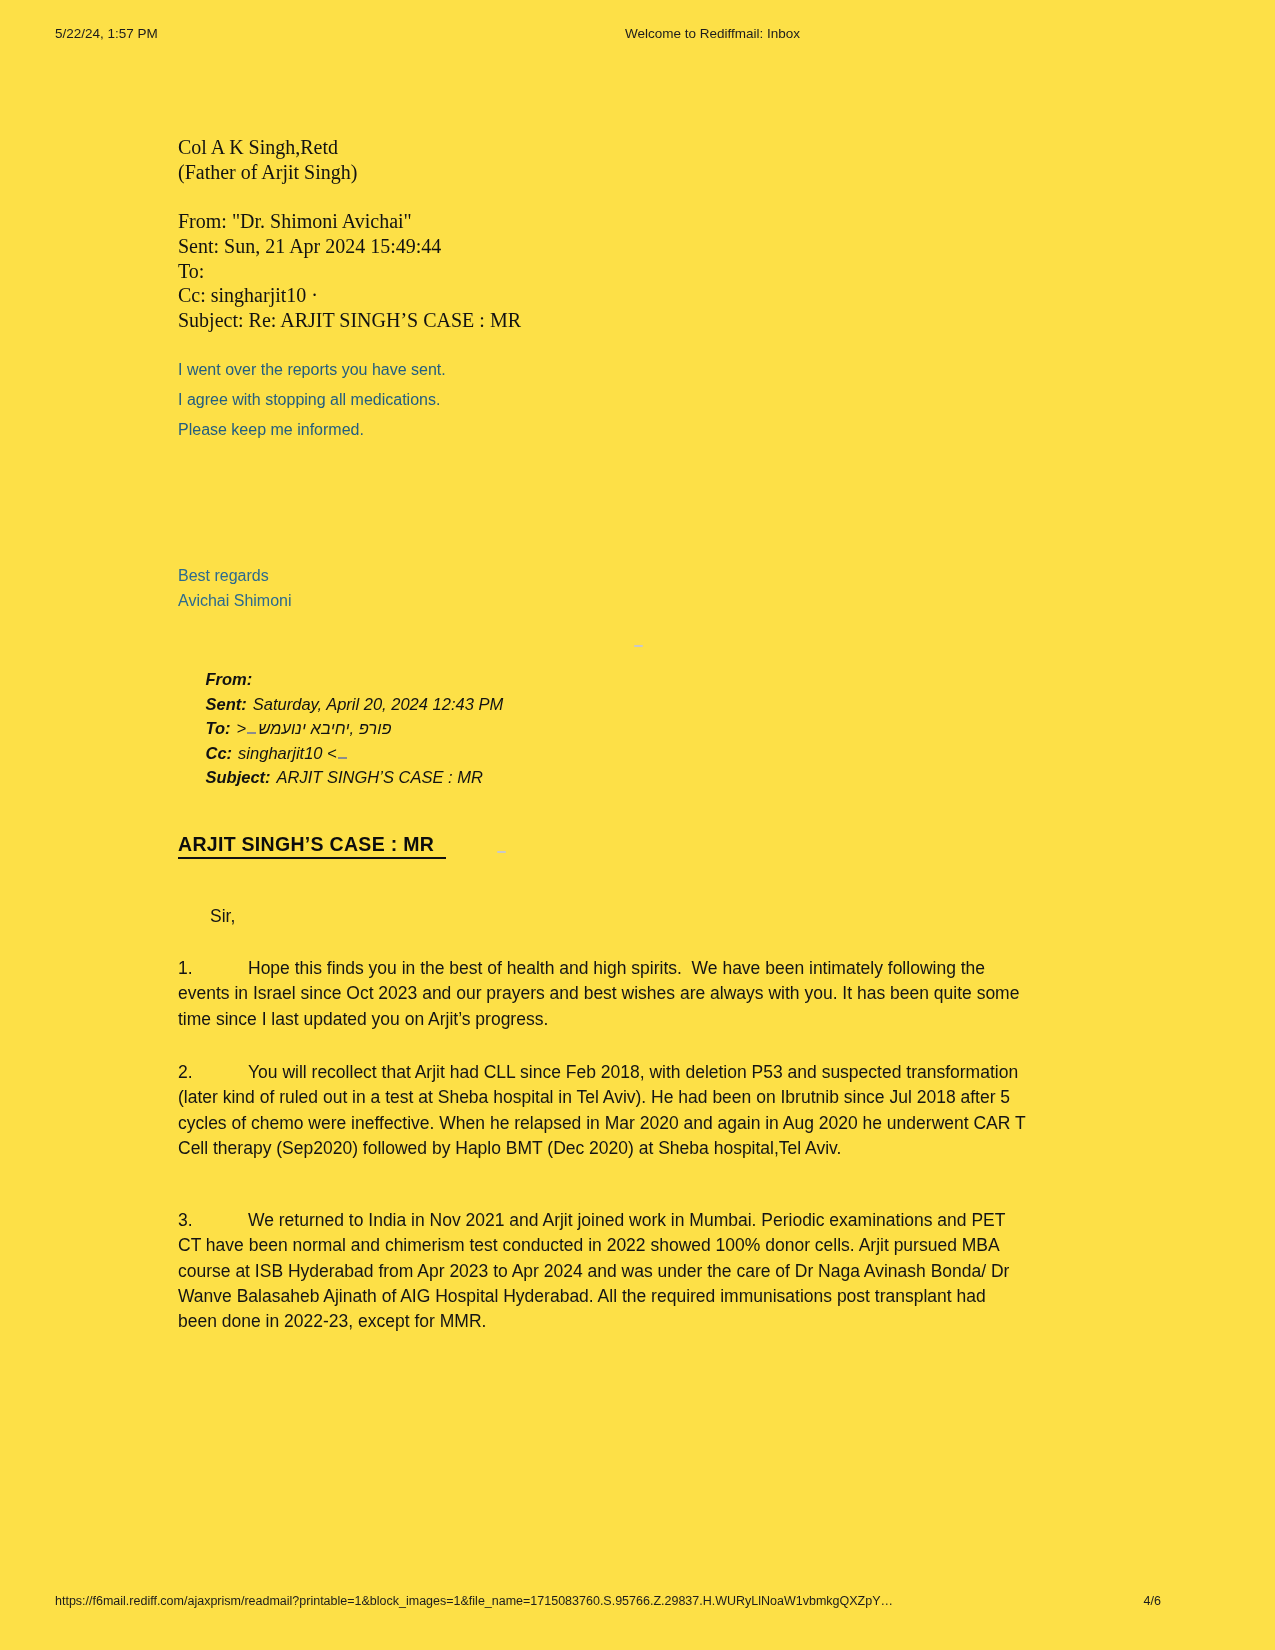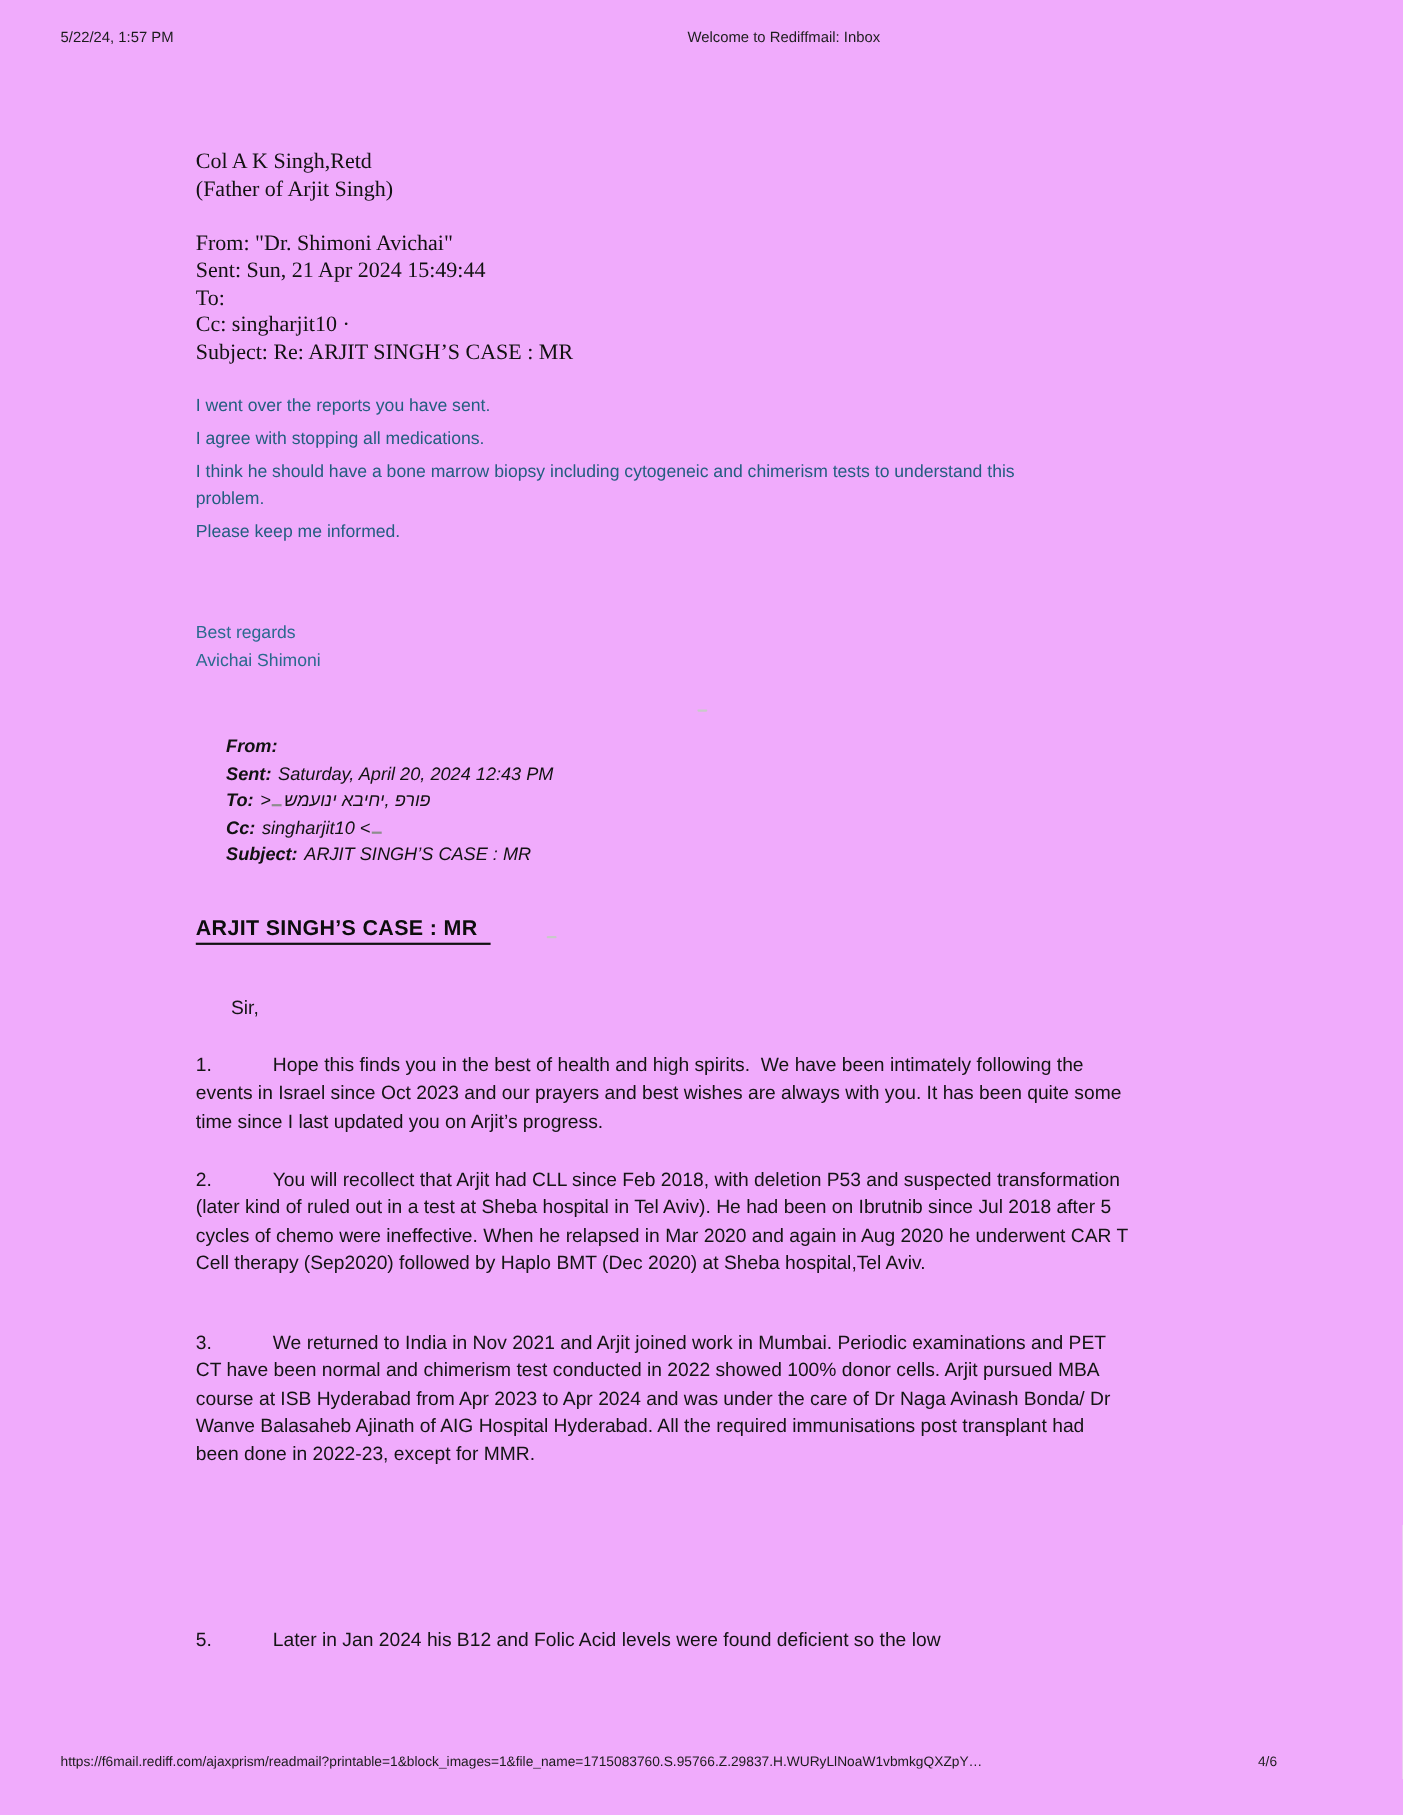--- a/index.html
+++ b/index.html
@@ -1,21 +1,21 @@
 <!DOCTYPE html>
 <html><head>
 <meta charset="utf-8">
 <title>Welcome to Rediffmail: Inbox</title>
 <style>
   html,body { margin:0; padding:0; background:#e8e8e8; }
   .page {
     position:relative;
     width:1275px; height:1650px;
     margin:0 auto;
-    background:#f0abfc;
+    background:#fde047;
     overflow:hidden;
     font-family:"Liberation Sans", sans-serif;
     color:#161616;
   }
   .abs { position:absolute; }
 
   
   .ph { font-size:13.5px; color:#1c1c1c; }
   .pf { font-size:12.5px; color:#1c1c1c; }
 
@@ -92,22 +92,20 @@
 
 From: "Dr. Shimoni Avichai"
 Sent: Sun, 21 Apr 2024 15:49:44
 To:
 Cc: singharjit10 ·
 Subject: Re: ARJIT SINGH’S CASE : MR</div>
 
   <div class="abs reply">
     <p>I went over the reports you have sent.</p>
     <p>I agree with stopping all medications.</p>
-    <p>I think he should have a bone marrow biopsy including cytogeneic and chimerism tests to understand this
-problem.</p>
     <p>Please keep me informed.</p>
   </div>
 
   <div class="abs signature">Best regards
 Avichai Shimoni</div>
 
   <div class="abs artifact" style="left:634px; top:645px; width:9px;"></div>
   <div class="abs artifact" style="left:497px; top:851px; width:9px;"></div>
 
   <div class="abs fwd">
@@ -136,20 +134,17 @@
 
   <div class="abs para p1">
     <span class="pnum">1.</span><span class="ptext">Hope this finds you in the best of health and high spirits.  We have been intimately following the events in Israel since Oct 2023 and our prayers and best wishes are always with you. It has been quite some time since I last updated you on Arjit’s progress.</span>
   </div>
   <div class="abs para p2">
     <span class="pnum">2.</span><span class="ptext">You will recollect that Arjit had CLL since Feb 2018, with deletion P53 and suspected transformation (later kind of ruled out in a test at Sheba hospital in Tel Aviv). He had been on Ibrutnib since Jul 2018 after 5 cycles of chemo were ineffective. When he relapsed in Mar 2020 and again in Aug 2020 he underwent CAR T Cell therapy (Sep2020) followed by Haplo BMT (Dec 2020) at Sheba hospital,Tel Aviv.</span>
   </div>
   <div class="abs para p3">
     <span class="pnum">3.</span><span class="ptext">We returned to India in Nov 2021 and Arjit joined work in Mumbai. Periodic examinations and PET CT have been normal and chimerism test conducted in 2022 showed 100% donor cells. Arjit pursued MBA course at ISB Hyderabad from Apr 2023 to Apr 2024 and was under the care of Dr Naga Avinash Bonda/ Dr Wanve Balasaheb Ajinath of AIG Hospital Hyderabad. All the required immunisations post transplant had been done in 2022-23, except for MMR.</span>
   </div>
-  <div class="abs para p5">
-    <span class="pnum">5.</span><span class="ptext">Later in Jan 2024 his B12 and Folic Acid levels were found deficient so the low</span>
-  </div>
 
   <div class="abs pf" style="left:55px; top:1594px; width:1080px; white-space:nowrap; overflow:hidden;">https://f6mail.rediff.com/ajaxprism/readmail?printable=1&amp;block_images=1&amp;file_name=1715083760.S.95766.Z.29837.H.WURyLlNoaW1vbmkgQXZpY…</div>
   <div class="abs pf" style="right:114px; top:1594px;">4/6</div>
 
 </div>
 
 </body></html>

